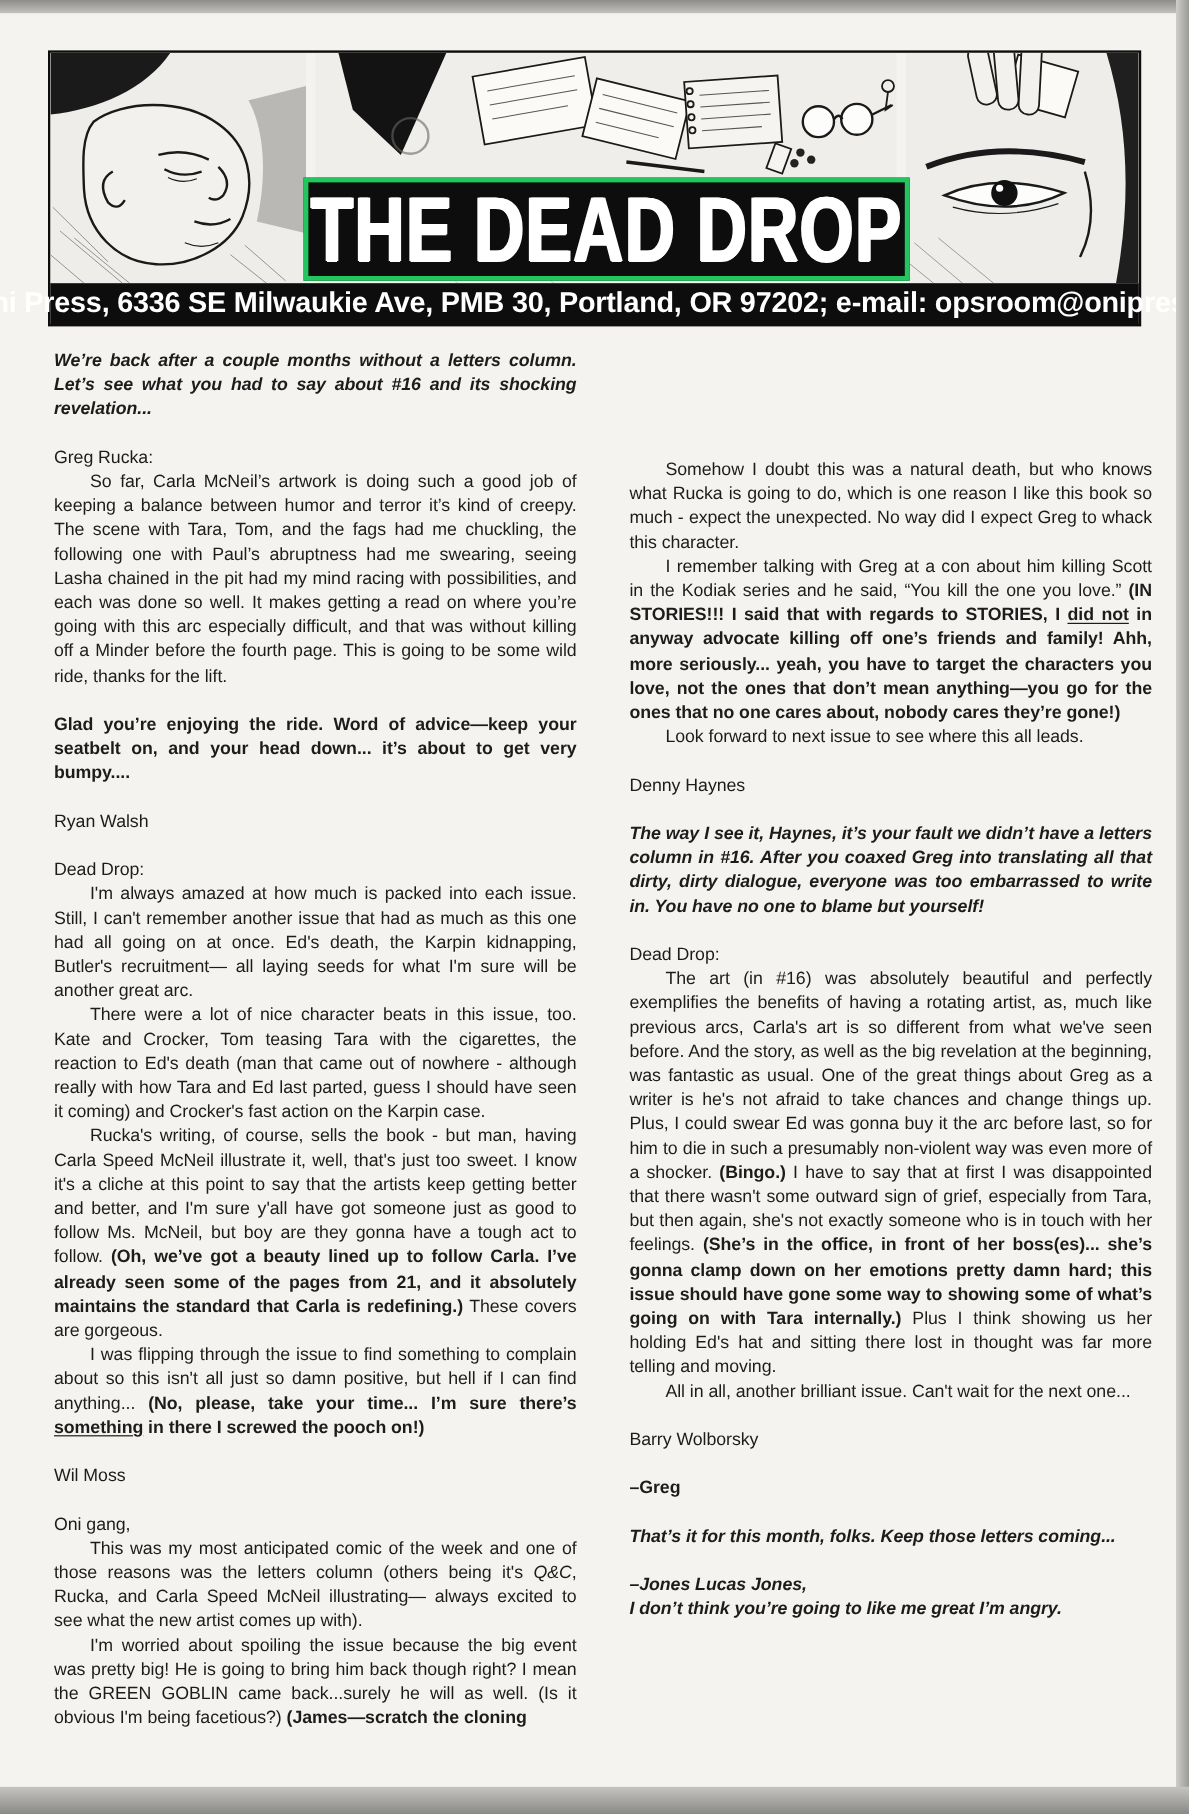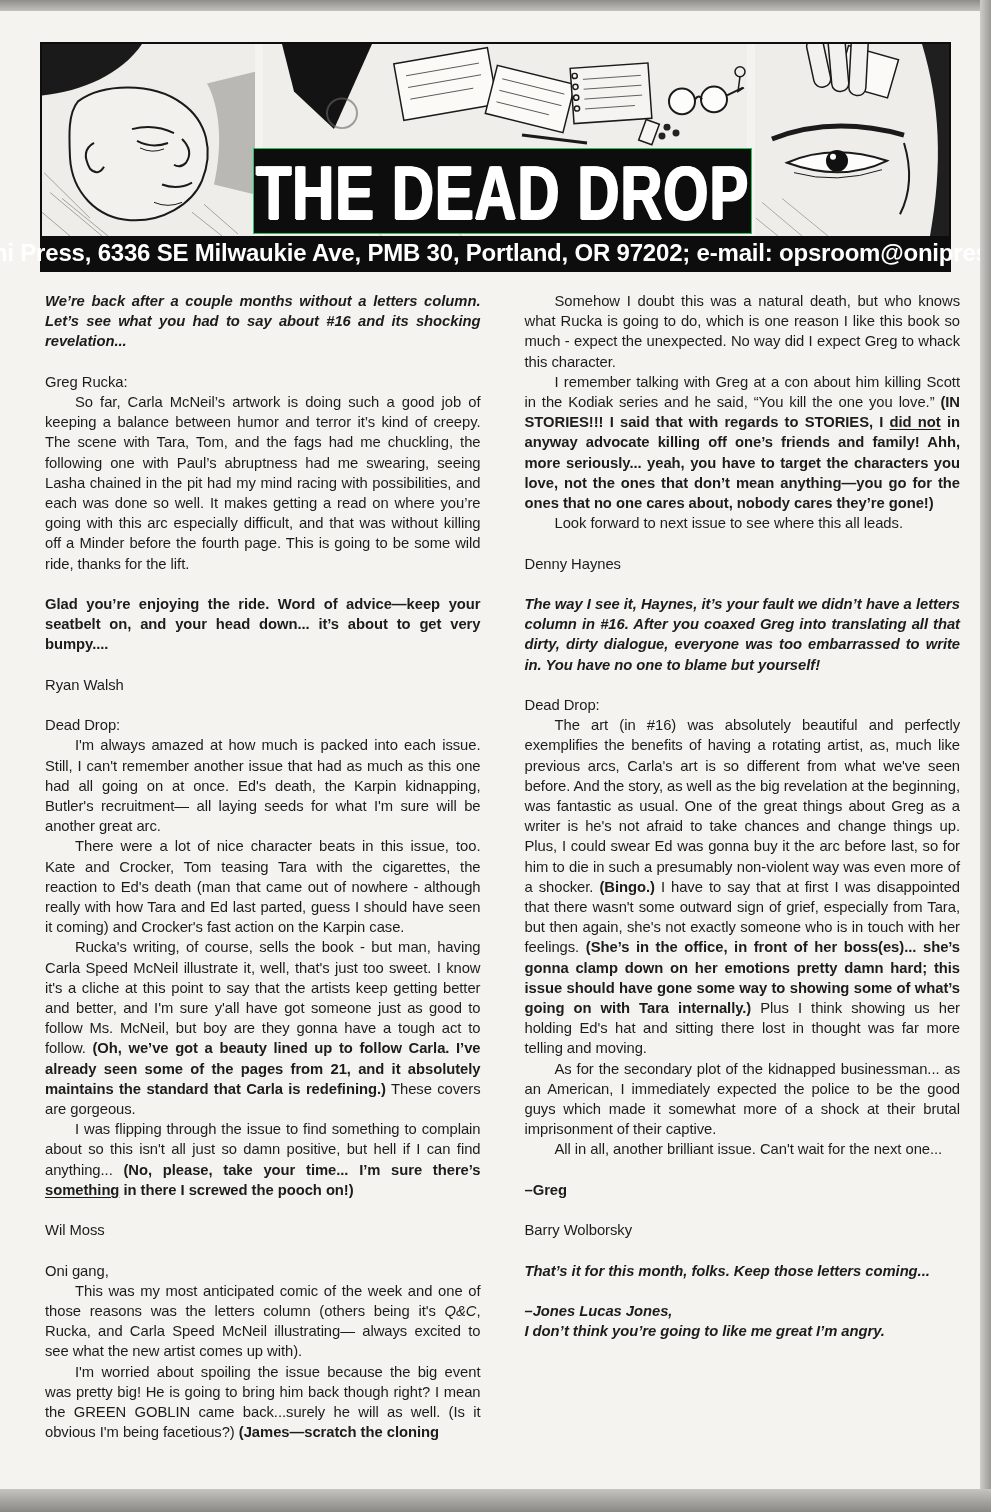--- a/index.html
+++ b/index.html
@@ -17,39 +17,39 @@
   
   .header {
     position:absolute; left:40px; top:42px; width:911px; height:230px;
     border:2px solid #0d0d0d; box-sizing:border-box; background:#eceae6;
   }
   .header-art { position:absolute; left:0; top:0; right:0; bottom:34px; overflow:hidden; }
   .header-art svg { display:block; width:100%; height:100%; }
   .title-box {
     position:absolute; left:211px; top:104px; width:497px; bottom:36px;
     background:#0d0d0d; display:flex; align-items:center; justify-content:center;
-    overflow:hidden; border:1px solid #22c55e;
+    overflow:hidden; border:4px solid #22c55e;
   }
   .title-text {
     color:#fff; font-weight:900; font-size:58px; letter-spacing:1px;
     transform:scaleY(1.32); white-space:nowrap;
     text-shadow:1px 0 #fff, -1px 0 #fff, 0 1px #fff;
   }
   .address-bar {
     position:absolute; left:0; right:0; bottom:0; height:34px; background:#0d0d0d;
     display:flex; align-items:center; justify-content:center;
   }
   .address-bar span {
     color:#fff; font-weight:bold; font-size:24px; letter-spacing:-0.2px; white-space:nowrap;
   }
 
   
   .columns {
     position:absolute; top:291px; left:45px; width:915px;
-    display:flex; gap:44px;
+    display:flex; gap:44px;align-items:center;
   }
   .col { width:442px; font-size:14.8px; line-height:20.2px; letter-spacing:-0.05px; }
   .block { margin:0; text-align:justify; }
   .block.mt { margin-top:20.2px; }
   .block.ind { text-indent:30px; }
   .b { font-weight:bold; }
   .i { font-style:italic; }
   .u { text-decoration:underline; text-underline-offset:2px; }
 </style>
 </head>
@@ -185,23 +185,22 @@
         <p class="block ind"><span>I'm worried about spoiling the issue because the big event was pretty big! He is going to bring him back though right? I mean the GREEN GOBLIN came back...surely he will as well. (Is it obvious I'm being facetious?) </span><span class="b">(James—scratch the cloning</span></p>
       </div>
     <div class="col">
         <p class="block ind"><span>Somehow I doubt this was a natural death, but who knows what Rucka is going to do, which is one reason I like this book so much - expect the unexpected. No way did I expect Greg to whack this character.</span></p>
         <p class="block ind"><span>I remember talking with Greg at a con about him killing Scott in the Kodiak series and he said, “You kill the one you love.” </span><span class="b">(IN STORIES!!! I said that with regards to STORIES, I </span><span class="b u">did not</span><span class="b"> in anyway advocate killing off one’s friends and family! Ahh, more seriously... yeah, you have to target the characters you love, not the ones that don’t mean anything—you go for the ones that no one cares about, nobody cares they’re gone!)</span></p>
         <p class="block ind"><span>Look forward to next issue to see where this all leads.</span></p>
         <p class="block mt"><span>Denny Haynes</span></p>
         <p class="block mt"><span class="b i">The way I see it, Haynes, it’s your fault we didn’t have a letters column in #16. After you coaxed Greg into translating all that dirty, dirty dialogue, everyone was too embarrassed to write in. You have no one to blame but yourself!</span></p>
         <p class="block mt"><span>Dead Drop:</span></p>
         <p class="block ind"><span>The art (in #16) was absolutely beautiful and perfectly exemplifies the benefits of having a rotating artist, as, much like previous arcs, Carla's art is so different from what we've seen before. And the story, as well as the big revelation at the beginning, was fantastic as usual. One of the great things about Greg as a writer is he's not afraid to take chances and change things up. Plus, I could swear Ed was gonna buy it the arc before last, so for him to die in such a presumably non-violent way was even more of a shocker. </span><span class="b">(Bingo.)</span><span> I have to say that at first I was disappointed that there wasn't some outward sign of grief, especially from Tara, but then again, she's not exactly someone who is in touch with her feelings. </span><span class="b">(She’s in the office, in front of her boss(es)... she’s gonna clamp down on her emotions pretty damn hard; this issue should have gone some way to showing some of what’s going on with Tara internally.)</span><span> Plus I think showing us her holding Ed's hat and sitting there lost in thought was far more telling and moving.</span></p>
-        <p class="block ind"><span>As for the secondary plot of the kidnapped businessman... as an American, I immediately expected the police to be the good guys which made it somewhat more of a shock at their brutal imprisonment of their captive.</span></p>
         <p class="block ind"><span>All in all, another brilliant issue. Can't wait for the next one...</span></p>
+        <p class="block mt"><span>Barry Wolborsky</span></p>
         <p class="block mt"><span class="b">–Greg</span></p>
-        <p class="block mt"><span>Barry Wolborsky</span></p>
         <p class="block mt"><span class="b i">That’s it for this month, folks. Keep those letters coming...</span></p>
         <p class="block mt"><span class="b i">–Jones Lucas Jones,</span></p>
         <p class="block"><span class="b i">I don’t think you’re going to like me great I’m angry.</span></p>
       </div>
   </div>
 
 </div>
 
 </body></html>

